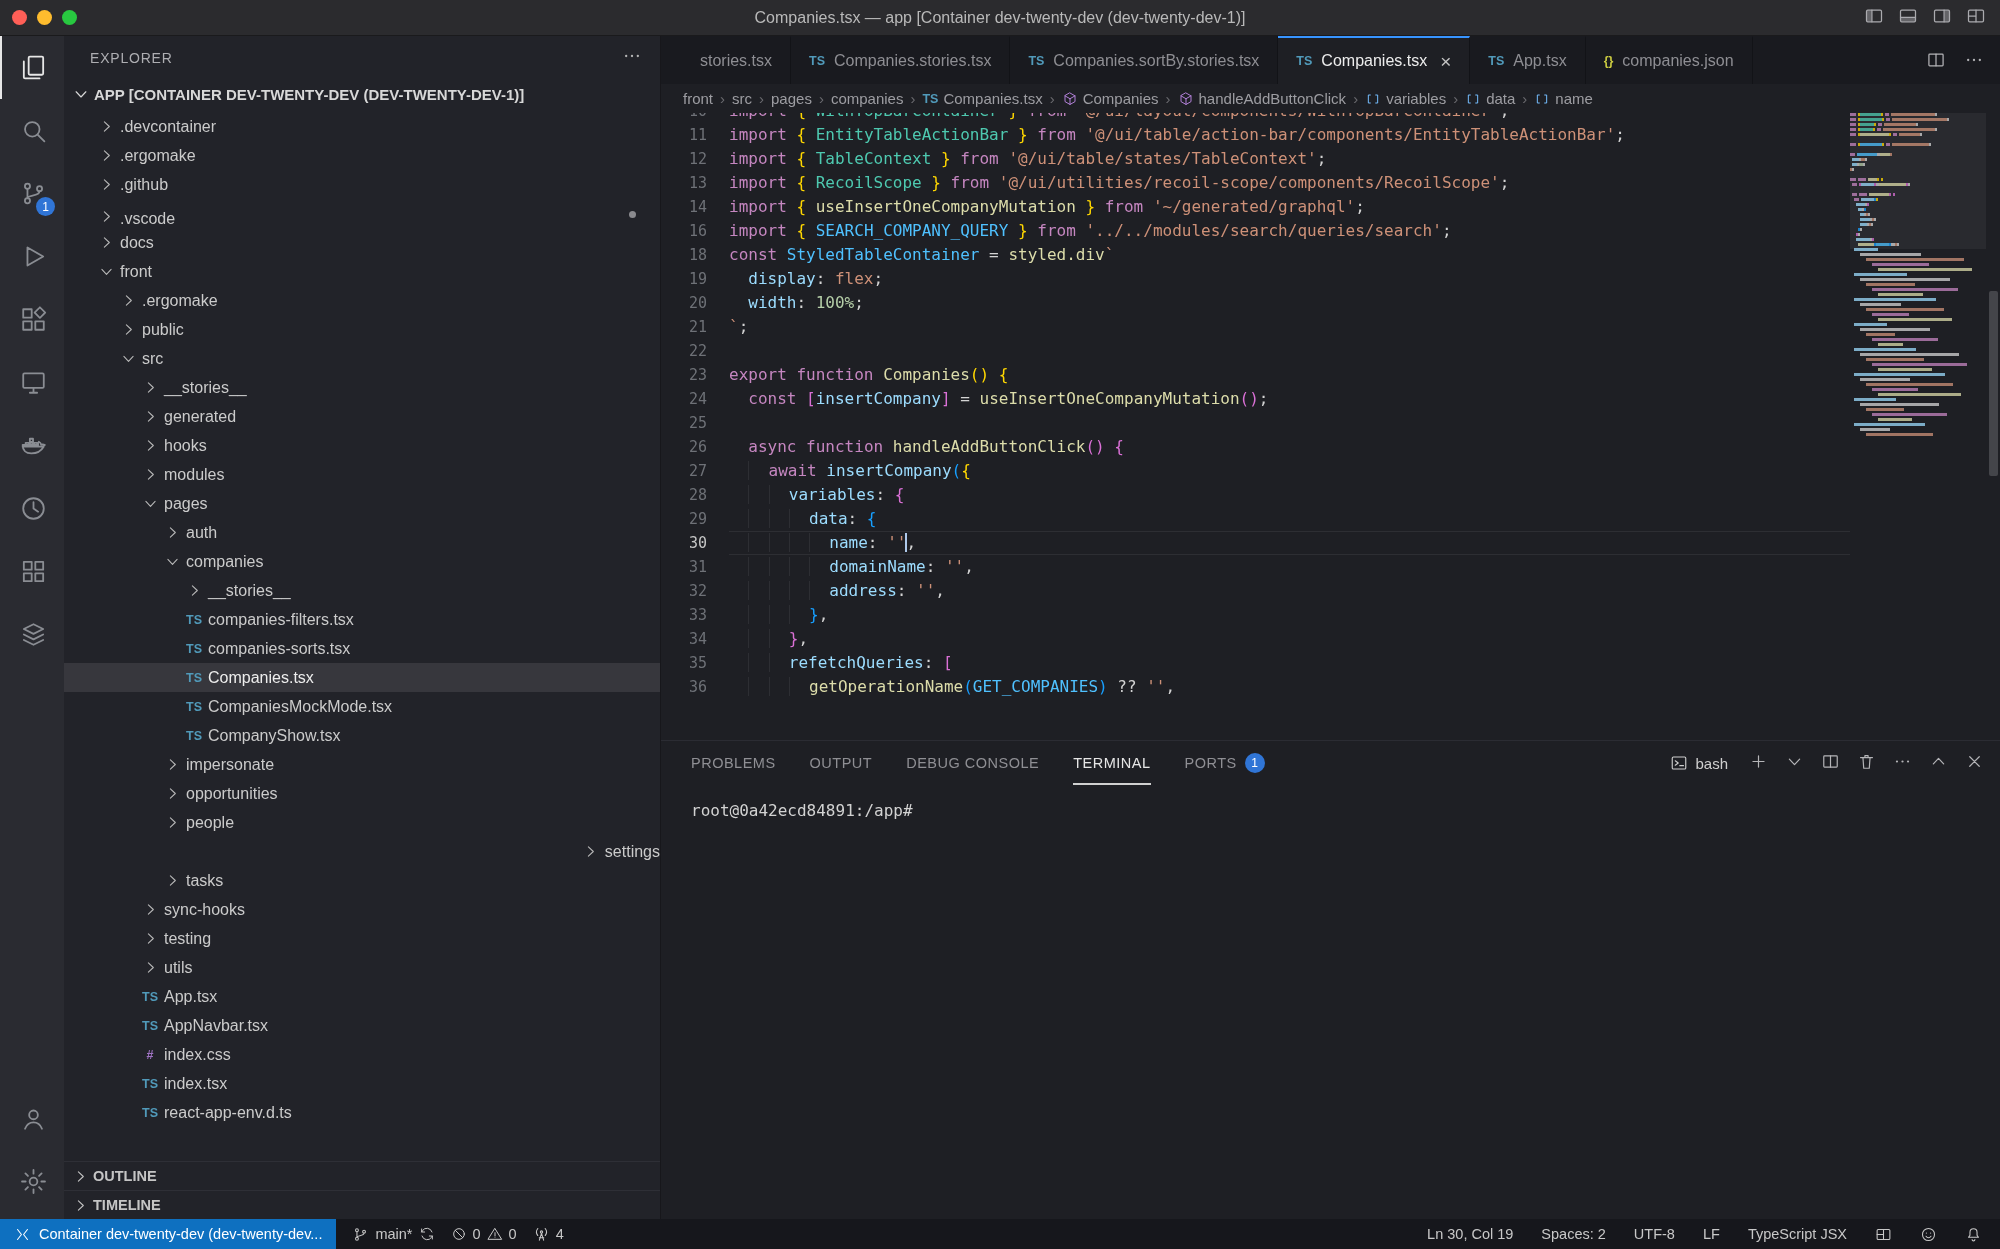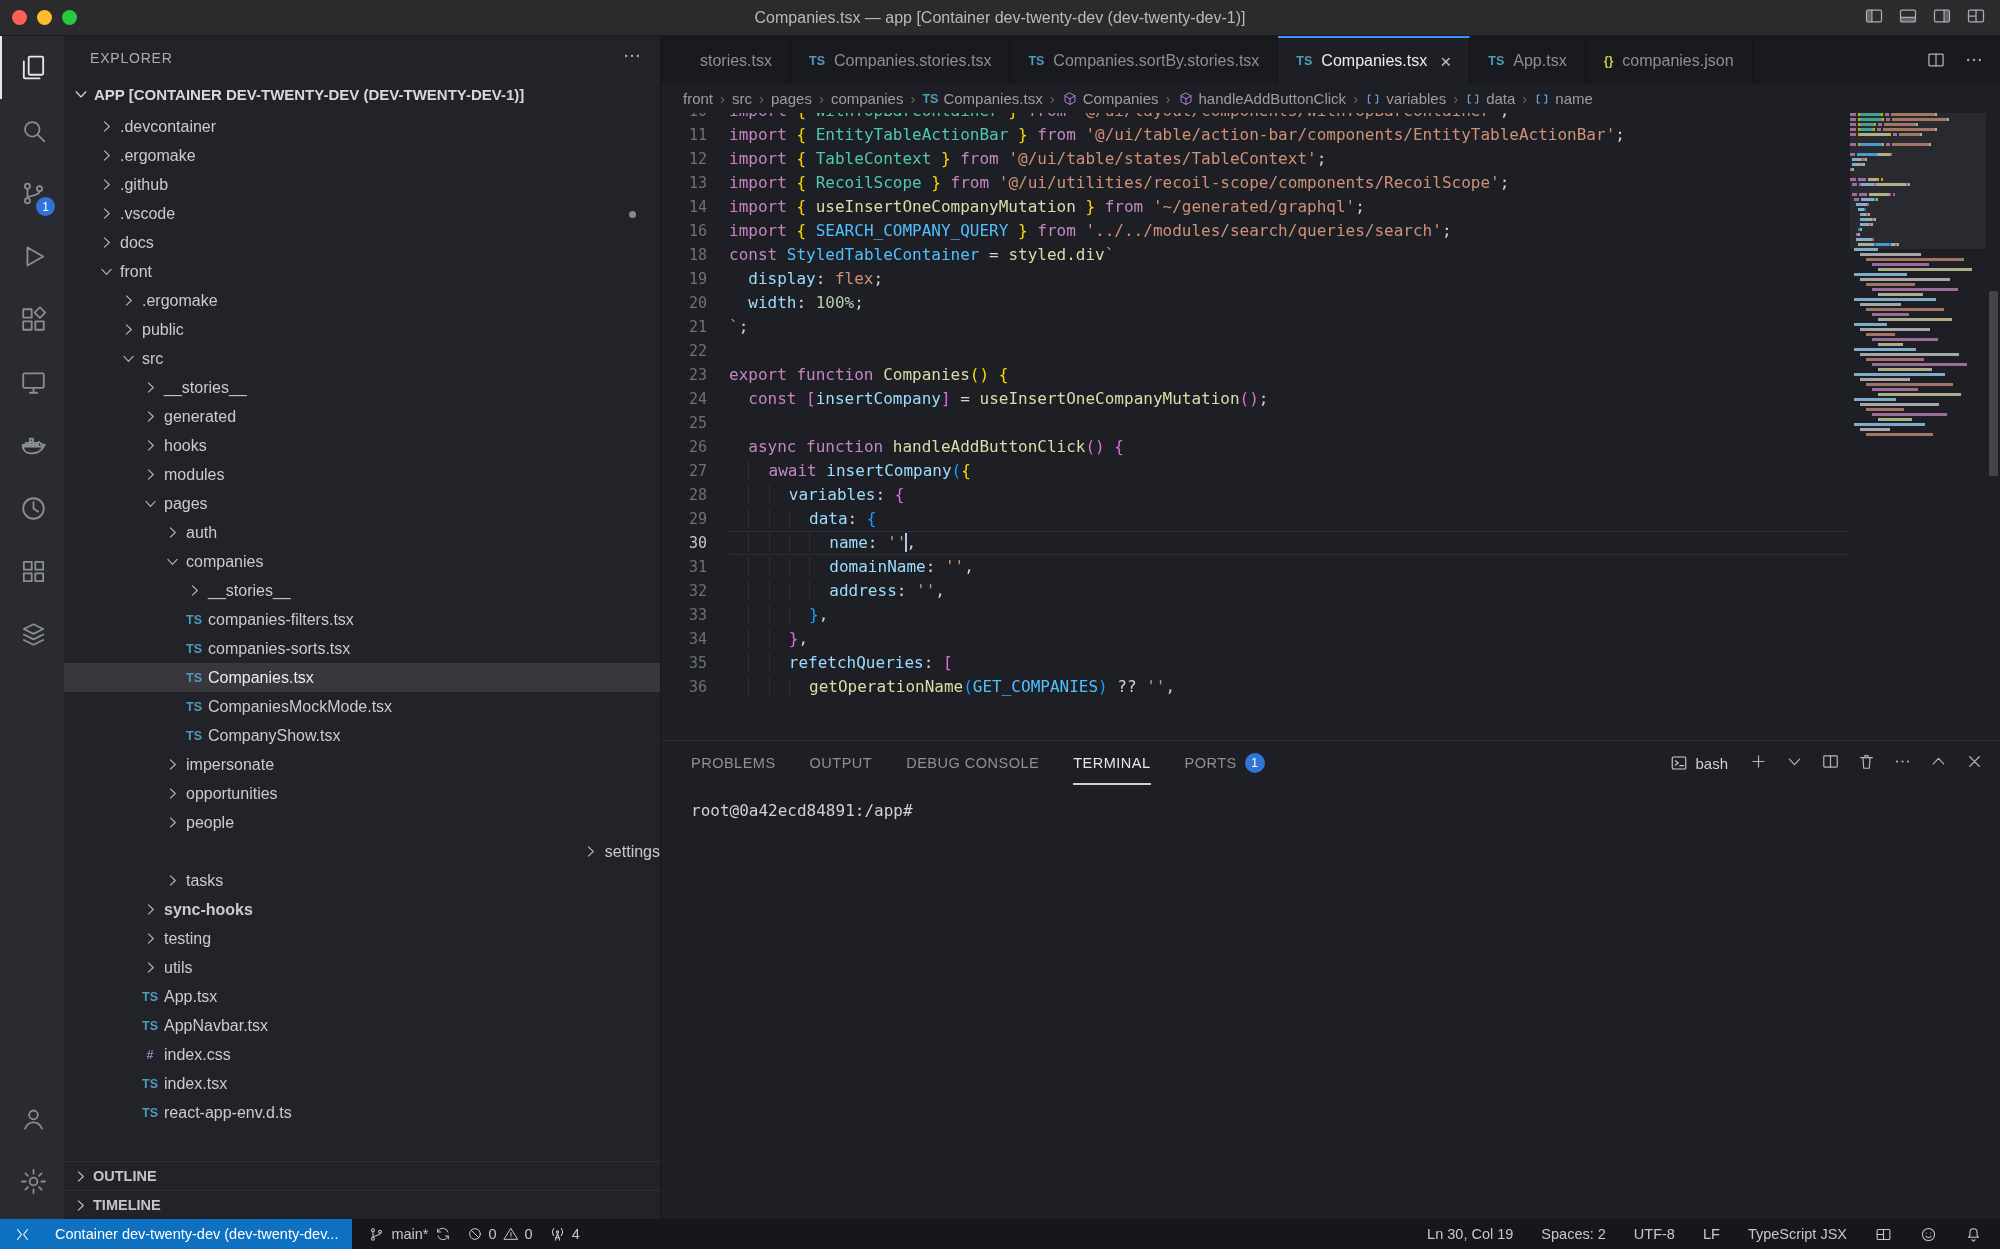--- a/index.html
+++ b/index.html
@@ -91,21 +91,21 @@
   .shell { display:flex; align-items:center; gap:7px; font-size:15px; color:#CFCFCF; margin-right:4px; }
   .shell .ico { width:18px; height:18px; }
   .term { padding:16px 0 0 30px; font-family:"DejaVu Sans Mono","Liberation Mono",monospace; font-size:16px; color:#D2D2D2; }
 
   
   #statusbar { position:absolute; left:0; right:0; bottom:0; height:30px; background:#16171C; display:flex; align-items:center; font-size:14.5px; color:#C8C8C8; }
   #status-left { display:flex; align-items:center; height:100%; gap:16px; }
   #status-right { margin-left:auto; display:flex; align-items:center; gap:28px; padding-right:18px; }
   .st-item { display:flex; align-items:center; gap:6px; white-space:nowrap; }
   .st-item .ico { width:17px; height:17px; }
-  .remote { height:100%; display:flex; align-items:center; gap:24px; color:#fff; padding:0 14px; max-width:392px; overflow:hidden; }
+  .remote { height:100%; display:flex; align-items:center; gap:8px; color:#fff; padding:0 14px; max-width:392px; overflow:hidden; }
   .remote .ico { width:17px; height:17px; }
 </style>
 </head>
 <body>
 
 <div id="titlebar">
   <div class="traffic">
     <span class="tl r"></span>
     <span class="tl y"></span>
     <span class="tl g"></span>
@@ -298,21 +298,21 @@
       <div class="trow" style="padding-left: 30px;">
         <span class="tcell">
           <span class="ico" style="width: 17px; height: 17px;">
             <svg viewBox="0 0 24 24">
               <path d="M9 5.5l7 6.5-7 6.5"></path>
             </svg>
           </span>
         </span>
         <span class="lbl">.github</span>
       </div>
-      <div class="trow" style="padding-left: 30px;">
+      <div class="trow" style="padding-left: 30px; align-items: flex-end;">
         <span class="tcell">
           <span class="ico" style="width: 17px; height: 17px;">
             <svg viewBox="0 0 24 24">
               <path d="M9 5.5l7 6.5-7 6.5"></path>
             </svg>
           </span>
         </span>
         <span class="lbl">.vscode</span>
         <span class="mod-dot"></span>
       </div>
@@ -519,21 +519,21 @@
       <div class="trow" style="padding-left: 96px;">
         <span class="tcell">
           <span class="ico" style="width: 17px; height: 17px;">
             <svg viewBox="0 0 24 24">
               <path d="M9 5.5l7 6.5-7 6.5"></path>
             </svg>
           </span>
         </span>
         <span class="lbl">tasks</span>
       </div>
-      <div class="trow" style="padding-left: 74px; font-weight: bold;">
+      <div class="trow" style="padding-left: 74px;">
         <span class="tcell">
           <span class="ico" style="width: 17px; height: 17px;">
             <svg viewBox="0 0 24 24">
               <path d="M9 5.5l7 6.5-7 6.5"></path>
             </svg>
           </span>
         </span>
         <span class="lbl">sync-hooks</span>
       </div>
       <div class="trow" style="padding-left: 74px;">

